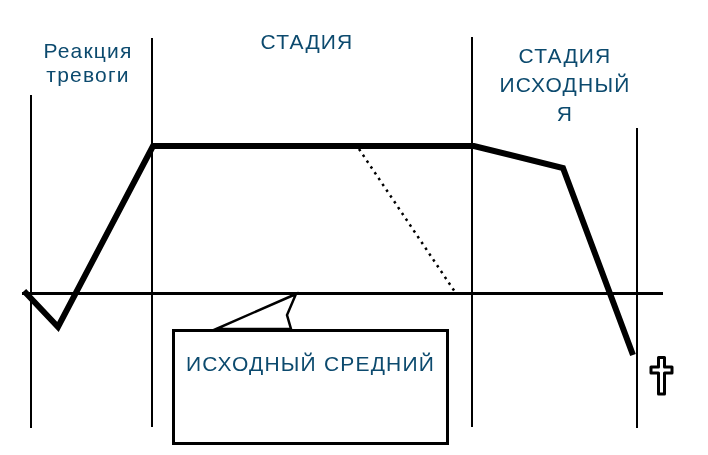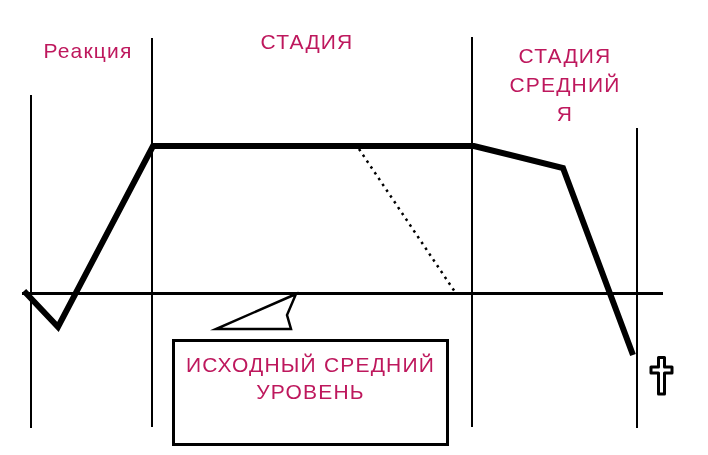--- a/index.html
+++ b/index.html
@@ -1,28 +1,28 @@
 <!DOCTYPE html>
 <html><head>
 <meta charset="utf-8">
 <style>
   html,body{margin:0;padding:0;background:#ffffff;}
   #stage-canvas{
     position:relative;width:708px;height:455px;background:#ffffff;
-    font-family:"Liberation Sans", sans-serif;color:#be185d;overflow:hidden;
+    font-family:"Liberation Sans", sans-serif;color:#0c4a6e;overflow:hidden;
   }
   #diagram-svg{position:absolute;left:0;top:0;width:708px;height:455px;}
   .stage-label{position:absolute;text-align:center;font-size:21px;letter-spacing:1.2px;line-height:24px;}
   #alarm-label{left:26px;top:39px;width:124px;}
   #resistance-label{left:176px;top:29px;width:262px;line-height:25px;}
   #exhaustion-label{left:476px;top:41px;width:178px;line-height:29px;}
   #callout-box{
-    position:absolute;left:172px;top:339px;width:271px;height:92px;
+    position:absolute;left:172px;top:329px;width:271px;height:92px;
     background:#ffffff;border:3px solid #000;box-sizing:content-box;
-    text-align:center;font-size:21px;letter-spacing:1.2px;line-height:27px;padding-top:9px;
+    text-align:center;font-size:21px;letter-spacing:1.2px;line-height:27px;padding-top:18px;
   }
   #death-cross{position:absolute;left:648px;top:355px;width:26px;height:42px;}
 </style>
 </head>
 <body>
 
 <div id="stage-canvas">
 
   <svg id="diagram-svg" viewBox="0 0 708 455">
       <line x1="31" y1="95" x2="31" y2="428" stroke="#000000" stroke-width="2"></line>
@@ -30,35 +30,35 @@
       <line x1="472" y1="37" x2="472" y2="427" stroke="#000000" stroke-width="2"></line>
       <line x1="637" y1="128" x2="637" y2="428" stroke="#000000" stroke-width="2"></line>
       <line x1="22" y1="293.5" x2="663" y2="293.5" stroke="#000000" stroke-width="3"></line>
       <line x1="359" y1="149" x2="455" y2="292" stroke="#000000" stroke-width="2.5" stroke-dasharray="2.5 4.5"></line>
       <polygon points="296,294 216,329 291,329 287,315" fill="#ffffff" stroke="#000000" stroke-width="2.5" stroke-linejoin="miter" stroke-miterlimit="8"></polygon>
       <polyline points="24,291 58,327 153,146 474,146 563,168 633,355" fill="none" stroke="#000000" stroke-width="6" stroke-linejoin="miter" stroke-miterlimit="8"></polyline>
     </svg>
 
   <div class="stage-label" id="alarm-label">
     <div>Реакция</div>
+    <div>тревоги</div>
   </div>
 
   <div class="stage-label" id="resistance-label">
     <div>СТАДИЯ</div>
   </div>
 
   <div class="stage-label" id="exhaustion-label">
     <div>СТАДИЯ</div>
-    <div>СРЕДНИЙ</div>
+    <div>ИСХОДНЫЙ</div>
     <div>Я</div>
   </div>
 
   <div id="callout-box">
     <div>ИСХОДНЫЙ СРЕДНИЙ</div>
-    <div>УРОВЕНЬ</div>
   </div>
 
   <div id="death-cross">
     <svg viewBox="0 0 26 42" width="26" height="42">
       <path d="M10.5 2.5 h6 v9.5 h7.5 v6 h-7.5 v21 h-6 v-21 h-7.5 v-6 h7.5 z" fill="#ffffff" stroke="#000000" stroke-width="3" stroke-linejoin="round"></path>
     </svg>
   </div>
 
 </div>
 

